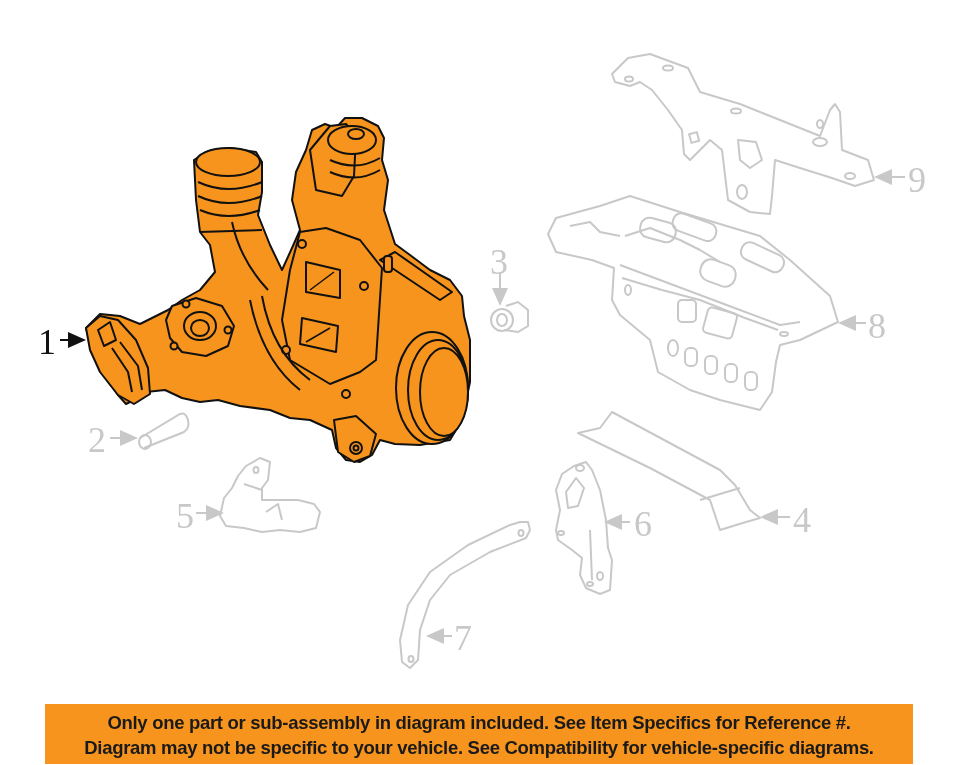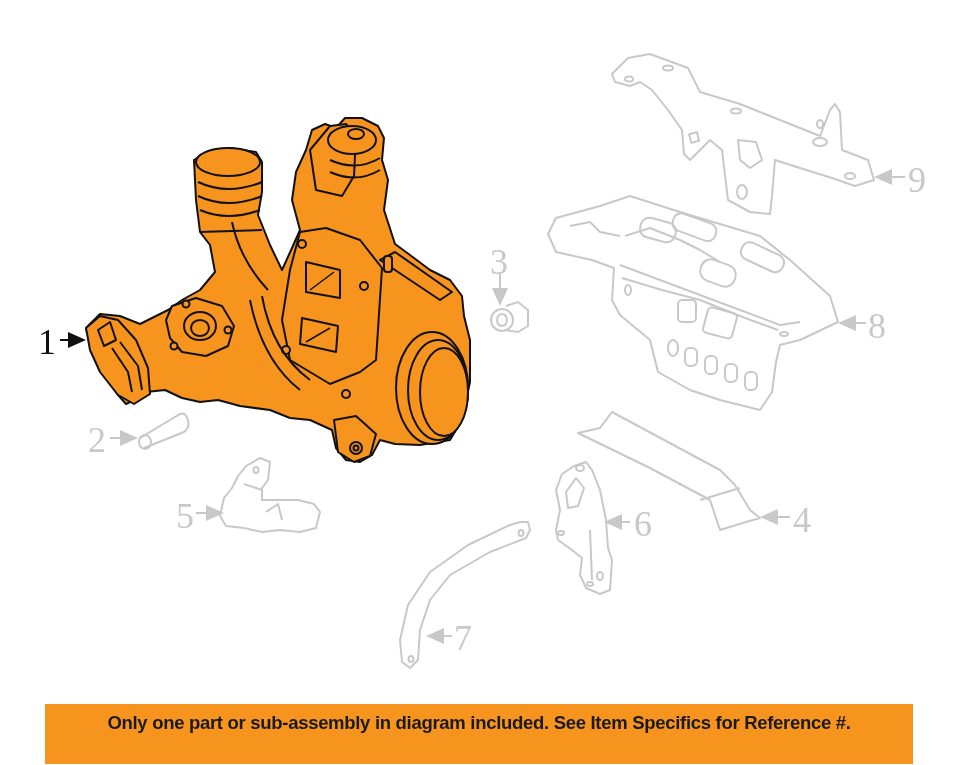--- a/index.html
+++ b/index.html
@@ -194,13 +194,14 @@
 <div class="callout-num ghost" style="left:490px; top:244px;">3</div>
 <div class="callout-num ghost" style="left:793px; top:502px;">4</div>
 <div class="callout-num ghost" style="left:176px; top:498px;">5</div>
 <div class="callout-num ghost" style="left:634px; top:506px;">6</div>
 <div class="callout-num ghost" style="left:454px; top:620px;">7</div>
 <div class="callout-num ghost" style="left:868px; top:308px;">8</div>
 <div class="callout-num ghost" style="left:908px; top:162px;">9</div>
 
 <div class="banner">
   <div class="banner-line">Only one part or sub-assembly in diagram included. See Item Specifics for Reference #.</div>
+  <div class="banner-line">Diagram may not be specific to your vehicle. See Compatibility for vehicle-specific diagrams.</div>
 </div>
 
 </body></html>

